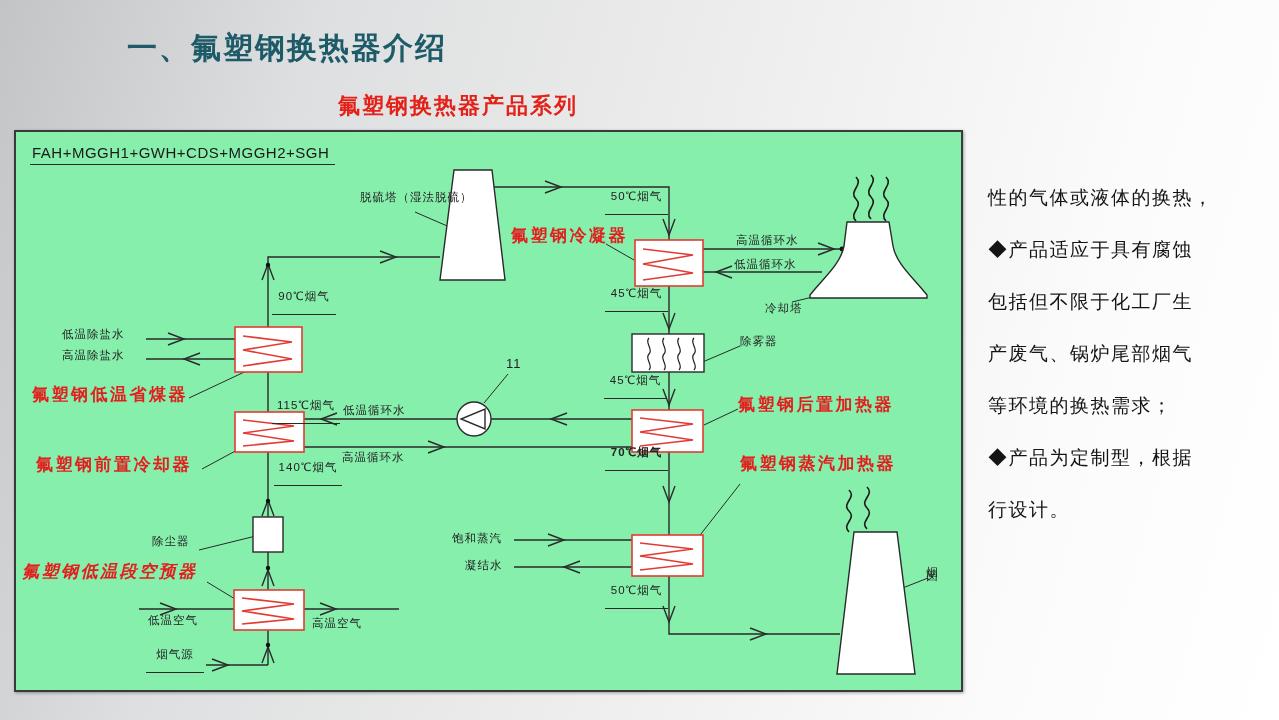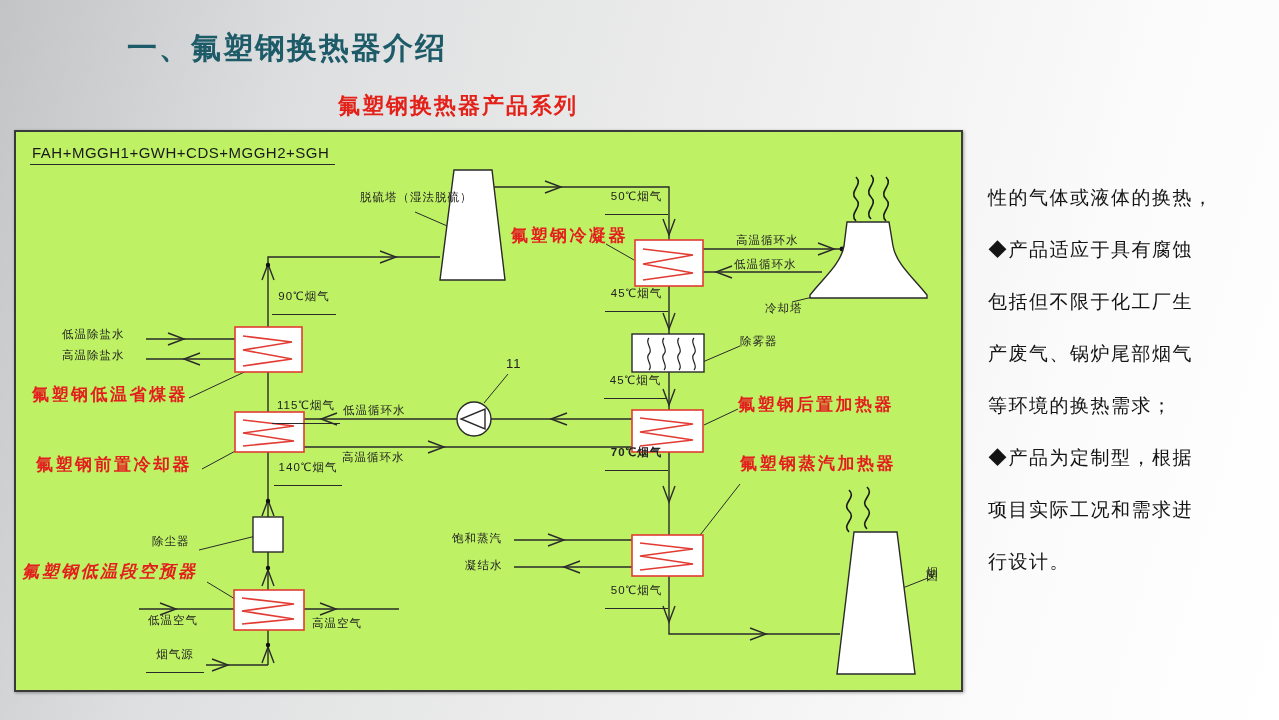--- a/index.html
+++ b/index.html
@@ -11,21 +11,21 @@
   .slide-title{
     position:absolute;left:127px;top:28px;
     font-size:30px;font-weight:700;color:#1e5b69;letter-spacing:2px;
   }
   .slide-subtitle{
     position:absolute;left:338px;top:91px;
     font-size:22px;font-weight:700;color:#e32119;letter-spacing:2px;
   }
   .diagram-panel{
     position:absolute;left:14px;top:130px;width:945px;height:558px;
-    background:#bef264;border:2px solid #3a3a3a;
+    background:#86efac;border:2px solid #3a3a3a;
     box-shadow:1px 1px 3px rgba(0,0,0,.35);
   }
   .diagram-panel svg{position:absolute;left:0;top:0;}
   .dlbl{position:absolute;font-size:11.5px;color:#222;letter-spacing:1px;white-space:nowrap;}
   .temp{border-bottom:1.2px solid #2a2a2a;padding-bottom:10px;text-align:center;}
   .redlbl{position:absolute;font-size:17px;font-weight:700;color:#e31e1e;letter-spacing:2.5px;white-space:nowrap;}
   .syscode{
     position:absolute;left:14px;top:12px;font-size:15px;color:#1a1a1a;
     letter-spacing:.5px;border-bottom:1.3px solid #2a2a2a;padding:0 6px 3px 2px;
   }
@@ -212,15 +212,14 @@
   <div class="dlbl vert" style="left:908px;top:425px;">烟囱</div>
 </div>
 
 <div class="notes">
   <div>性的气体或液体的换热，</div>
   <div>◆产品适应于具有腐蚀</div>
   <div>包括但不限于化工厂生</div>
   <div>产废气、锅炉尾部烟气</div>
   <div>等环境的换热需求；</div>
   <div>◆产品为定制型，根据</div>
-  <div>项目实际工况和需求进</div>
   <div>行设计。</div>
 </div>
 
 </body></html>

